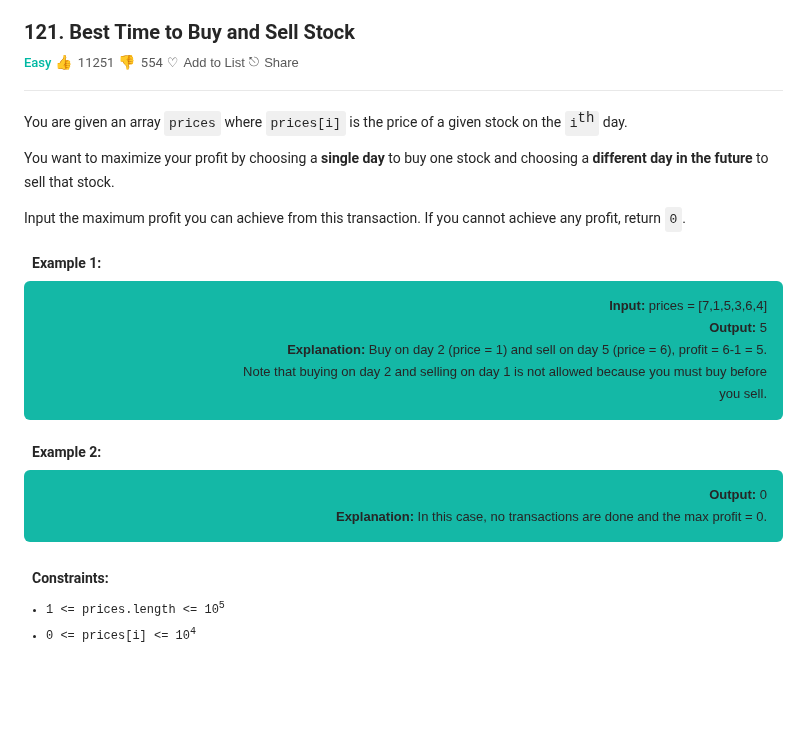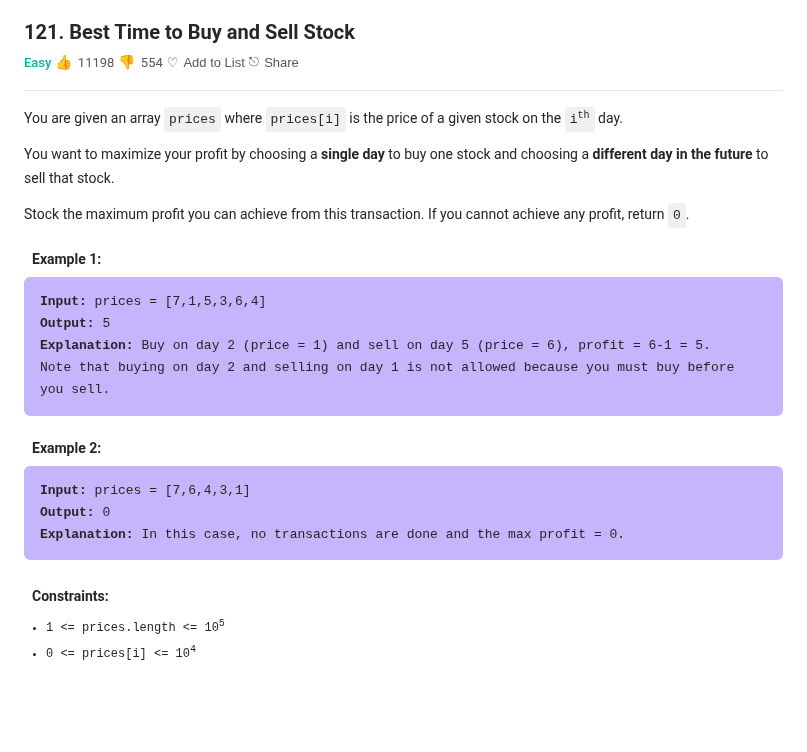--- a/index.html
+++ b/index.html
@@ -80,42 +80,43 @@
     code.inline {
       background: #f0f0f0;
       border-radius: 3px;
       padding: 5px 5px;
       font-family: 'SFMono-Regular', Consolas, 'Liberation Mono', Menlo, monospace;
       font-size: 13px;
       color: #262626;
     }
 
     .superscript {
-      font-size: 10px;
+      font-size: 14px;
       vertical-align: super;
       text-align: right;
     }
 
     .section-title {
       font-weight: 700;
       font-size: 14px;
       margin-bottom: 10px;
       margin-top: 24px;
       padding-left: 8px;
     }
 
     .example-box {
-      background: #c4b5fd;
+      background: #14b8a6;
       border-radius: 6px;
       padding: 14px 16px;
       margin-bottom: 20px;
-      font-family: Liberation Mono, monospace;
+      font-family: Liberation Sans, sans-serif;
       font-size: 13px;
       line-height: 1.7;
       color: #262626;
+      text-align: right;
     }
 
     .example-label {
       font-weight: 700;
     }
 
     .constraints-section {
       margin-top: 28px;
     }
 
@@ -143,21 +144,21 @@
 
 <div>
 
   <h1 class="problem-title">121. Best Time to Buy and Sell Stock</h1>
 
   <div class="meta-bar">
     <span class="badge-easy">Easy</span>
 
     <div class="meta-item">
       <span class="meta-icon">👍</span>
-      <span>11198</span>
+      <span>11251</span>
     </div>
 
     <div class="meta-item">
       <span class="meta-icon">👎</span>
       <span>554</span>
     </div>
 
     <button class="btn-link">
       <span>♡</span>
       <span>Add to List</span>
@@ -174,21 +175,21 @@
   <div class="description">
     <p>
       <span>You are given an array </span><code class="inline">prices</code><span> where </span><code class="inline">prices[i]</code><span> is the price of a given stock on the </span><code class="inline"><span>i</span><span class="superscript">th</span></code><span> day.</span>
     </p>
 
     <p>
       You want to maximize your profit by choosing a <span class="bold">single day</span> to buy one stock and choosing a <span class="bold">different day in the future</span> to sell that stock.
     </p>
 
     <p>
-      <span>Stock </span><span class="italic">the maximum profit you can achieve from this transaction</span><span>. If you cannot achieve any profit, return </span><code class="inline">0</code><span>.</span>
+      <span>Input </span><span class="italic">the maximum profit you can achieve from this transaction</span><span>. If you cannot achieve any profit, return </span><code class="inline">0</code><span>.</span>
     </p>
   </div>
 
   <div>
     <div>
       <div class="section-title">Example 1:</div>
       <div class="example-box">
         <div>
           <span class="example-label">Input: </span><span>prices = [7,1,5,3,6,4]</span>
         </div>
@@ -197,23 +198,20 @@
         </div>
         <div>
           <span class="example-label">Explanation: </span><span>Buy on day 2 (price = 1) and sell on day 5 (price = 6), profit = 6-1 = 5.<br>Note that buying on day 2 and selling on day 1 is not allowed because you must buy before<br>you sell.</span>
         </div>
       </div>
     </div>
 
     <div>
       <div class="section-title">Example 2:</div>
       <div class="example-box">
-        <div>
-          <span class="example-label">Input: </span><span>prices = [7,6,4,3,1]</span>
-        </div>
         <div>
           <span class="example-label">Output: </span><span>0</span>
         </div>
         <div>
           <span class="example-label">Explanation: </span><span>In this case, no transactions are done and the max profit = 0.</span>
         </div>
       </div>
     </div>
   </div>
 

